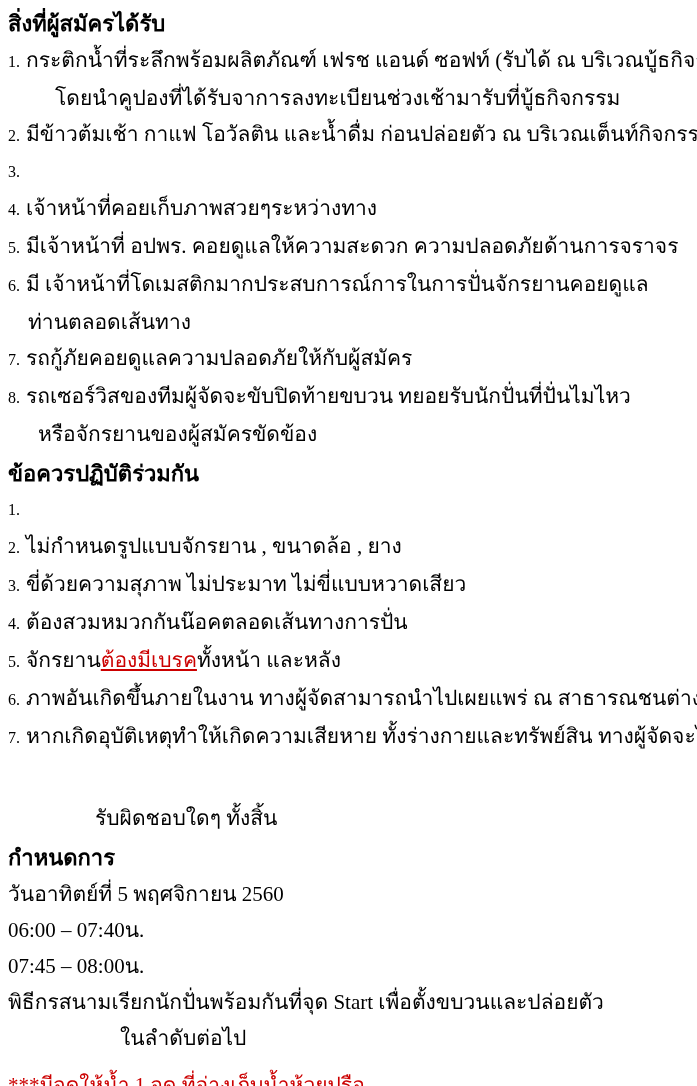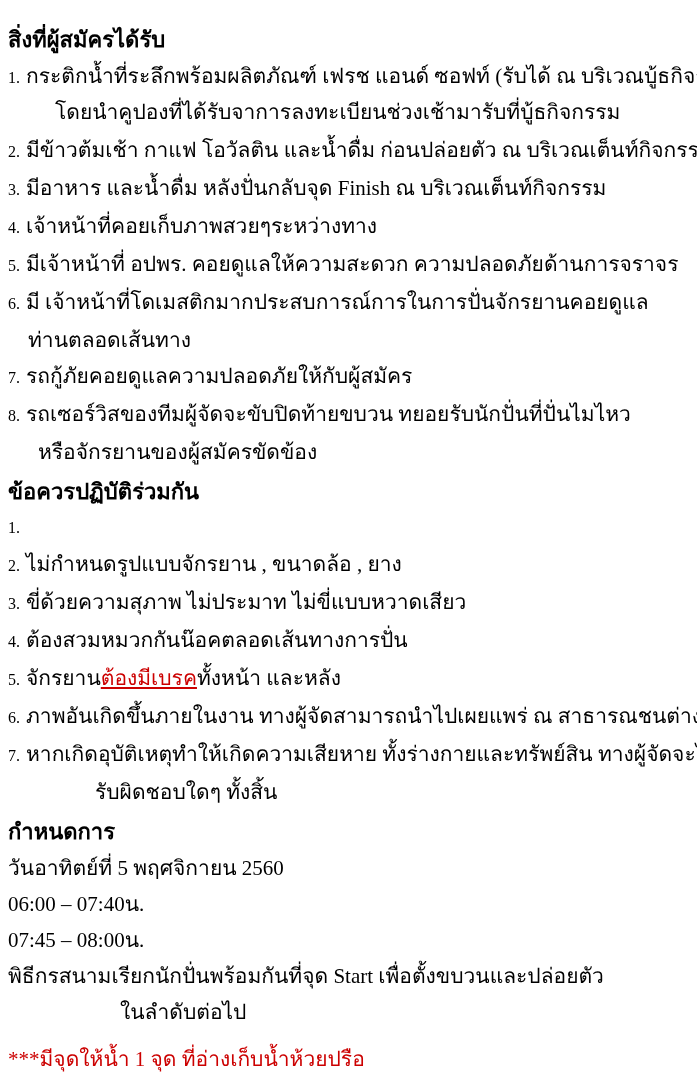--- a/index.html
+++ b/index.html
@@ -15,41 +15,40 @@
     color: #000000;
     font-size: 21px;
     line-height: 36px;
   }
   .doc {
     padding: 6px 6px 0 8px;
   }
   .heading {
     font-weight: bold;
     font-size: 22px;
-    margin-top: 16px;
   }
   .section-2 .heading,
   .section-3 .heading {
     margin-top: 4px;
   }
   .row {
     display: flex;
     align-items: baseline;
     white-space: nowrap;
   }
   .num {
     font-size: 16px;
     margin-right: 6px;
     flex: 0 0 auto;
   }
   .cont { white-space: nowrap; }
-  .indent-55  { padding-left: 47px; font-family: Liberation Mono, monospace; }
+  .indent-55  { padding-left: 47px; }
   .indent-28  { padding-left: 20px; }
   .indent-38  { padding-left: 30px; }
-  .indent-95  { padding-left: 87px; }
+  .indent-95  { padding-left: 87px; margin-top: 44px; }
   .indent-120 { padding-left: 112px; }
   .red { color: #cc0000; }
   .red-underline {
     color: #cc0000;
     text-decoration: underline;
     text-decoration-color: #cc0000;
     margin-top: 12px;
   }
   .sched-row { display: flex; align-items: baseline; white-space: nowrap; flex-direction: column; }
   .sched-time { flex: 0 0 auto; margin-right: 12px; }
@@ -69,21 +68,20 @@
     </div>
     <div class="cont indent-55">โดยนำคูปองที่ได้รับจาการลงทะเบียนช่วงเช้ามารับที่บู้ธกิจกรรม</div>
 
     <div class="row">
       <span class="num">2.</span>
       <span>มีข้าวต้มเช้า กาแฟ โอวัลติน และน้ำดื่ม ก่อนปล่อยตัว ณ บริเวณเต็นท์กิจกรรม</span>
     </div>
 
     <div class="row">
       <span class="num">3.</span>
-      <span>มีอาหาร และน้ำดื่ม หลังปั่นกลับจุด Finish  ณ บริเวณเต็นท์กิจกรรม</span>
     </div>
 
     <div class="row">
       <span class="num">4.</span>
       <span>เจ้าหน้าที่คอยเก็บภาพสวยๆระหว่างทาง</span>
     </div>
 
     <div class="row">
       <span class="num">5.</span>
       <span>มีเจ้าหน้าที่ อปพร. คอยดูแลให้ความสะดวก ความปลอดภัยด้านการจราจร</span>

